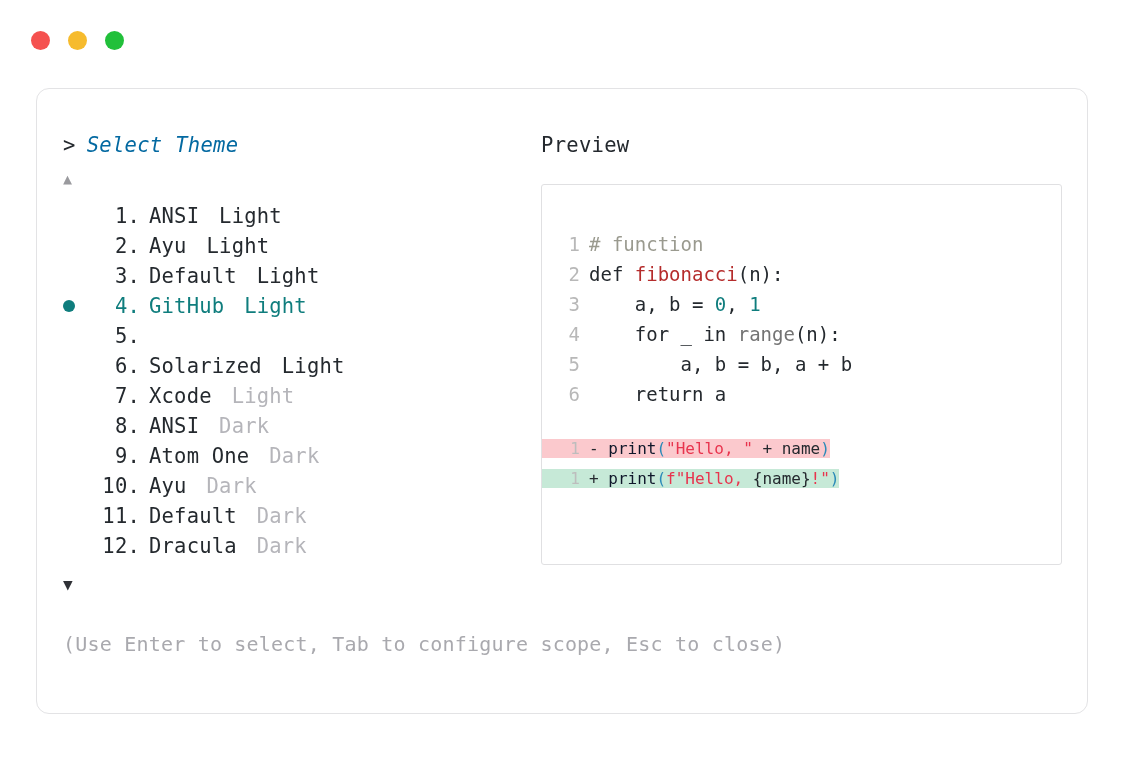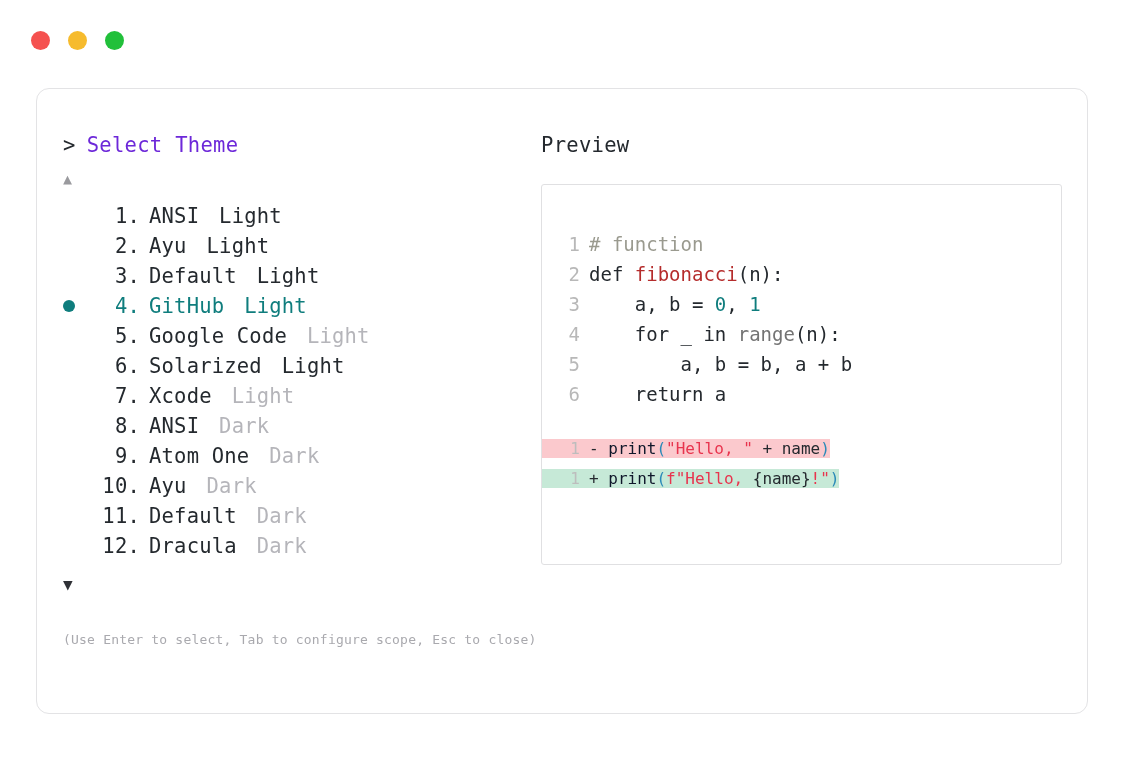--- a/index.html
+++ b/index.html
@@ -52,21 +52,21 @@
   }
   .prompt-row {
     display: flex;
     align-items: baseline;
     font-size: 20.5px;
     letter-spacing: 0.3px;
     color: #24292e;
     line-height: 1;
   }
   .prompt-caret { margin-right: 11px; color: #24292e; }
-  .prompt-title { color: #6d28d9; }
+  .prompt-title { color: #0369a1; font-style: italic; }
 
   .scroll-arrow {
     font-size: 15px;
     line-height: 1;
     height: 20px;
     margin-top: 16px;
     color: #9a9a9e;
     user-select: none;
   }
   .scroll-arrow.down {
@@ -116,21 +116,21 @@
   .theme-variant { color: #24292e; margin-left: 0.6ch; }
   .theme-variant.muted { color: #b5b5ba; }
   .theme-item.selected .num-cell,
   .theme-item.selected .theme-name,
   .theme-item.selected .theme-variant { color: #0f7d7d; }
 
   .hint {
     position: absolute;
     left: 26px;
     top: 543px;
-    font-size: 13px;
+    font-size: 20px;
     letter-spacing: 0.2px;
     color: #a9a9ae;
     white-space: nowrap;
   }
 
   
   .right-pane {
     position: absolute;
     left: 504px;
     top: 46px;
@@ -229,21 +229,20 @@
         <li class="theme-item selected">
           <span class="bullet-cell">
             <span class="bullet"></span>
           </span>
           <span class="num-cell">4.</span>
           <span class="name-cell"><span class="theme-name">GitHub</span><span class="theme-variant"> Light</span></span>
         </li>
         <li class="theme-item">
           <span class="bullet-cell"></span>
           <span class="num-cell">5.</span>
-          <span class="name-cell"><span class="theme-name">Google Code</span><span class="theme-variant muted"> Light</span></span>
         </li>
         <li class="theme-item">
           <span class="bullet-cell"></span>
           <span class="num-cell">6.</span>
           <span class="name-cell"><span class="theme-name">Solarized</span><span class="theme-variant"> Light</span></span>
         </li>
         <li class="theme-item">
           <span class="bullet-cell"></span>
           <span class="num-cell">7.</span>
           <span class="name-cell"><span class="theme-name">Xcode</span><span class="theme-variant muted"> Light</span></span>

